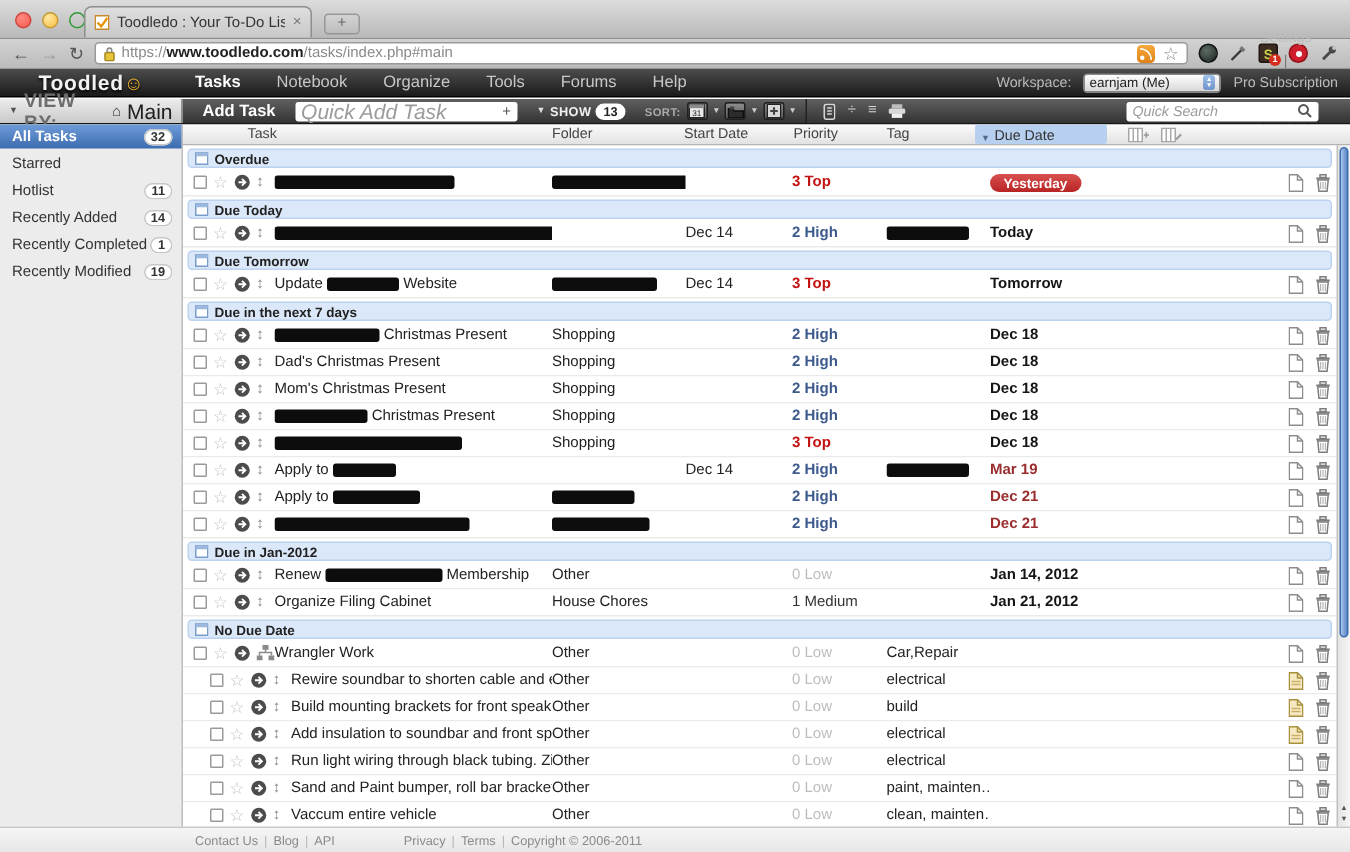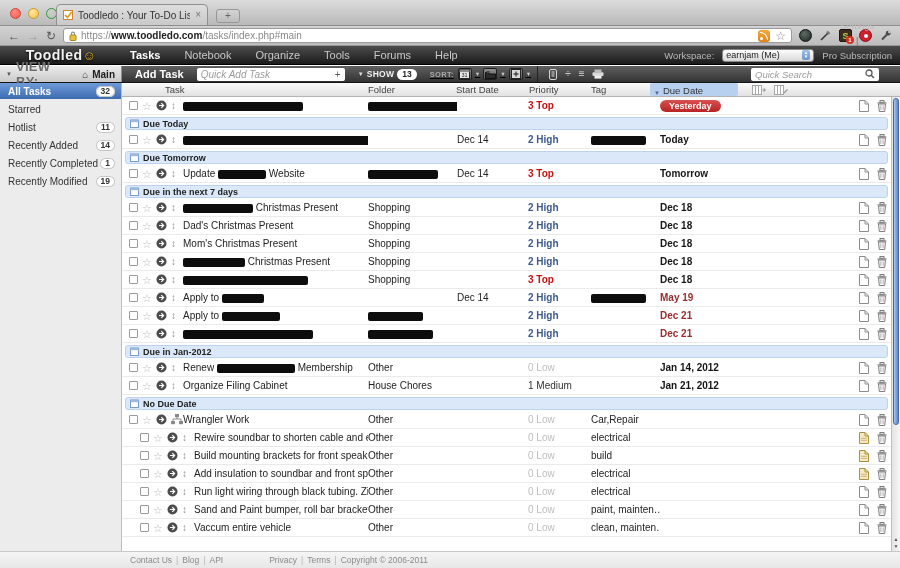--- a/index.html
+++ b/index.html
@@ -65,31 +65,31 @@
   .acct .sep{color:#777;}
   
   .toolbar{position:absolute;left:0;top:66px;right:0;height:17px;
     background:linear-gradient(#606060,#333);border-bottom:1px solid #161616;
     display:flex;align-items:center;}
   .viewby{width:122px;height:100%;background:linear-gradient(#ececec,#c9c9c9);
     border-right:1px solid #8d8d8d;display:flex;align-items:center;gap:4px;padding:0 6px;}
   .vb-caret{font-size:6px;color:#555;}
   .vb-label{font-size:13px;font-weight:bold;color:#6e6e6e;letter-spacing:.3px;}
   .vb-home{font-size:10px;color:#333;margin-left:4px;}
-  .vb-value{font-size:10px;font-weight:bold;color:#1d1d1d;}
+  .vb-value{font-size:14px;font-weight:normal;color:#1d1d1d;}
   .addtask{color:#fff;font-weight:bold;font-size:11px;padding:0 13px;}
   .quickadd{width:148px;height:13px;background:#fff;border-radius:2px;display:flex;align-items:center;
     padding:0 4px;margin-right:6px;}
-  .quickadd .ph{font-size:10px;font-style:italic;color:#9b9b9b;flex:1;}
+  .quickadd .ph{font-size:14px;font-style:italic;color:#9b9b9b;flex:1;}
   .quickadd .plus{font-size:10px;color:#555;}
   .showgrp{display:flex;align-items:center;gap:3px;padding:0 7px;}
   .show-caret{font-size:6px;color:#ddd;}
   .show-label{color:#f0f0f0;font-size:8.5px;font-weight:bold;letter-spacing:.3px;}
   .show-badge{background:#fff;color:#222;font-size:8.5px;font-weight:bold;border-radius:7px;padding:0 5px;line-height:11px;}
-  .sortgrp{display:flex;align-items:center;gap:3px;padding:0 6px;text-decoration:underline;}
+  .sortgrp{display:flex;align-items:center;gap:3px;padding:0 6px;}
   .sort-label{color:#aaa;font-size:7.5px;font-weight:bold;letter-spacing:.3px;margin-right:1px;}
   .sbtn{height:12px;min-width:14px;border:1px solid #1f1f1f;border-radius:2px;
     background:linear-gradient(#8e8e8e,#5a5a5a);display:flex;align-items:center;justify-content:center;}
   .sbtn-caret{font-size:5.5px;color:#ccc;}
   .tgrp{display:flex;align-items:center;gap:8px;padding:0 10px;border-left:1px solid #222;height:100%;}
   .tbtn{color:#d6d6d6;font-size:10px;line-height:10px;display:flex;align-items:center;}
   .qsearch{margin-left:auto;width:128px;height:13px;background:#fff;border-radius:2px;
     display:flex;align-items:center;justify-content:space-between;padding:0 4px;margin-right:21px;}
   .qsearch .ph{font-size:9.5px;font-style:italic;color:#9b9b9b;}
   
@@ -345,20 +345,27 @@
         </div>
         <div class="sb-item">
           <span>Recently Modified</span>
           <span class="sb-badge">19</span>
         </div>
       </div>
   </div>
 
   <div class="content">
     <div>
+        <div class="sec">
+          <svg width="9" height="9">
+            <rect x="0.5" y="1" width="8" height="7.5" fill="#fff" stroke="#7a9cc8"></rect>
+            <rect x="0.5" y="1" width="8" height="2.2" fill="#9db9dd"></rect>
+          </svg>
+          <span>Overdue</span>
+        </div>
         <div class="row">
           <span class="icons">
             <span class="cb"></span>
             <span class="star">☆</span>
             <svg width="11" height="11">
               <circle cx="5.5" cy="5.5" r="5" fill="#4c4c4c"></circle>
               <path d="M3 5.5h4.2M5.3 3.2L7.6 5.5 5.3 7.8" stroke="#fff" stroke-width="1.2" fill="none"></path>
             </svg>
             <span class="ud">↕</span>
           </span>
@@ -629,21 +636,21 @@
               <circle cx="5.5" cy="5.5" r="5" fill="#4c4c4c"></circle>
               <path d="M3 5.5h4.2M5.3 3.2L7.6 5.5 5.3 7.8" stroke="#fff" stroke-width="1.2" fill="none"></path>
             </svg>
             <span class="ud">↕</span>
           </span>
           <span class="c task"><span>Apply to </span><span class="redact" style="width:42px"></span></span>
           <span class="c folder"></span>
           <span class="c start">Dec 14</span>
           <span class="c pri"><span class="p-high">2 High</span></span>
           <span class="c tag"><span class="redact" style="width:55px"></span></span>
-          <span class="c due"><span class="d-red">May 19</span></span>
+          <span class="c due"><span class="d-red">Mar 19</span></span>
           <span class="notew">
             <svg width="10" height="12">
               <path d="M0.5 0.5h5.5l3.5 3.5v7.5h-9z" fill="#fff" stroke="#8d8d8d"></path>
               <path d="M6 0.5V4h3.5" fill="none" stroke="#8d8d8d"></path>
             </svg>
           </span>
           <span class="trashw">
             <svg width="10" height="12">
               <rect x="3" y="0.5" width="4" height="1.8" fill="#fff" stroke="#7d7d7d"></rect>
               <path d="M0.5 3h9" stroke="#7d7d7d" stroke-width="1.2"></path>

